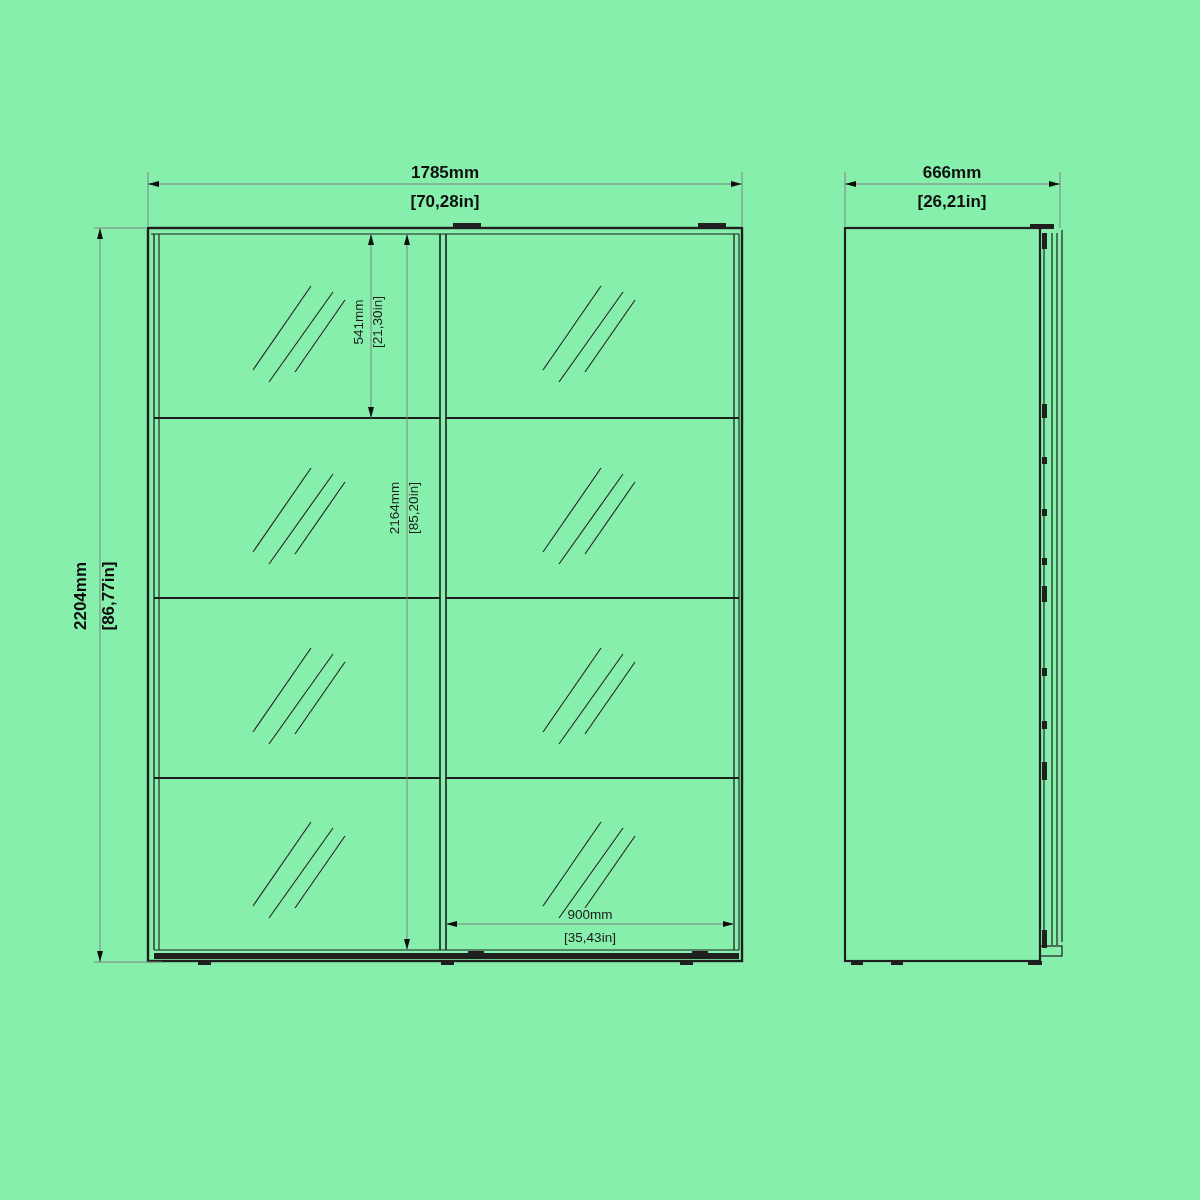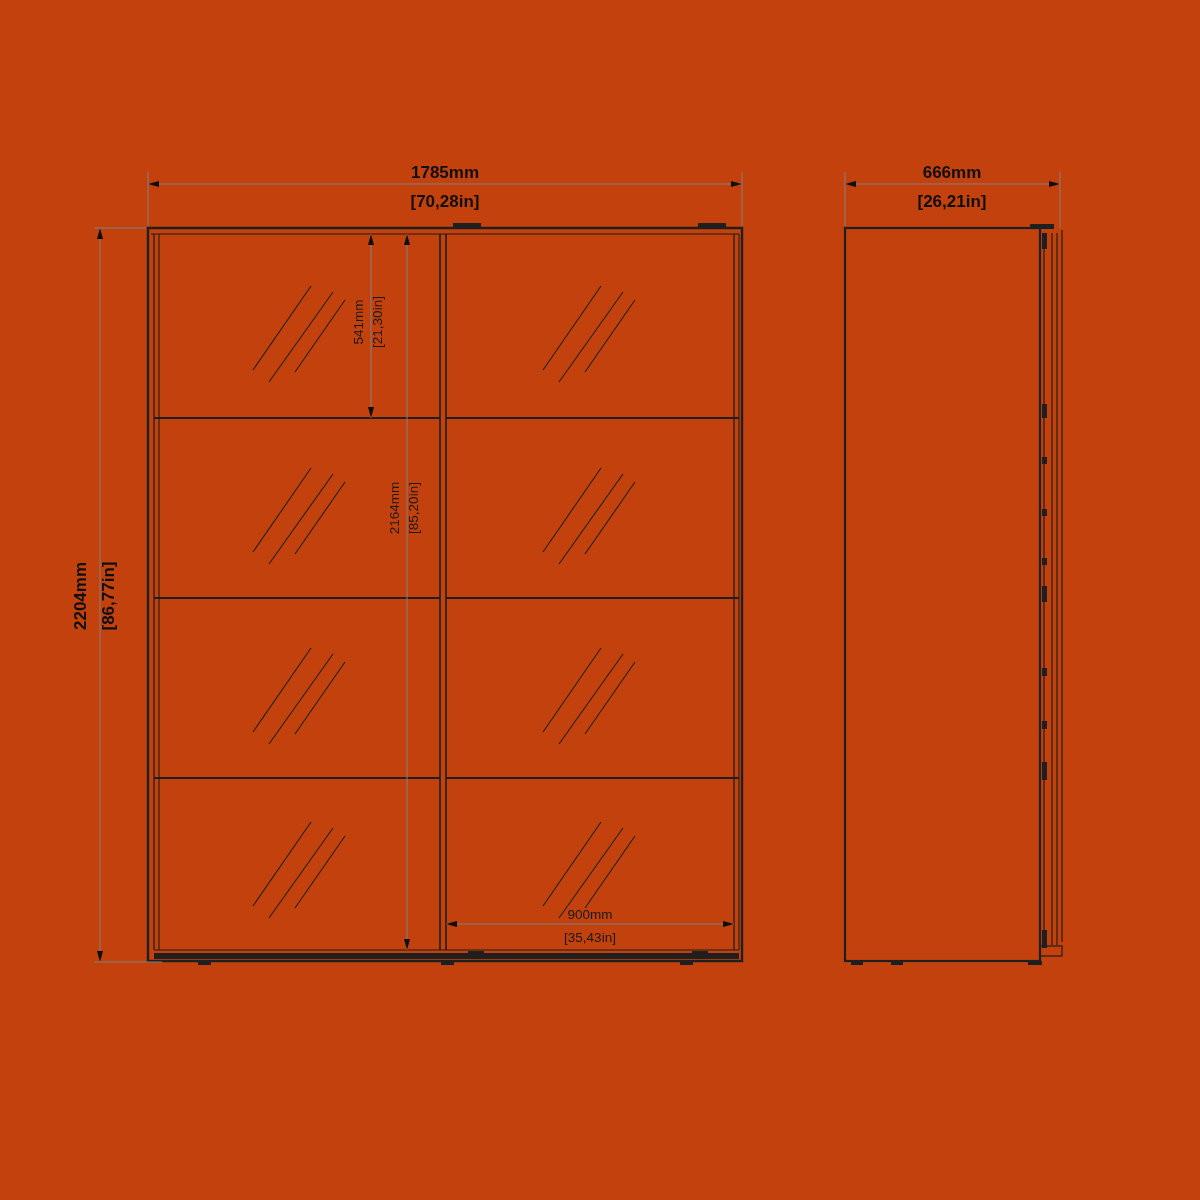--- a/index.html
+++ b/index.html
@@ -1,16 +1,16 @@
 <!DOCTYPE html>
 <html><head>
 <meta charset="utf-8">
 <style>
   html,body{margin:0;padding:0;background:#ffffff;}
-  .canvas{position:relative;width:1200px;height:1200px;background:#c2410c;overflow:hidden;}
+  .canvas{position:relative;width:1200px;height:1200px;background:#86efac;overflow:hidden;}
   svg{display:block;}
   .st{stroke:#1f1f1f;fill:none;}
   .fillblk{fill:#1f1f1f;stroke:none;}
   .dim{stroke:#828282;stroke-width:1;fill:none;}
   .arrow{fill:#0f0f0f;stroke:none;}
   .dimtxt{font-family:"Liberation Sans",sans-serif;font-size:17px;font-weight:bold;fill:#0f0f0f;}
   .dimtxt-sm{font-family:"Liberation Sans",sans-serif;font-size:13.5px;font-weight:normal;fill:#1a1a1a;}
   .hatch line{stroke:#222222;stroke-width:1.1;}
 </style>
 </head>

